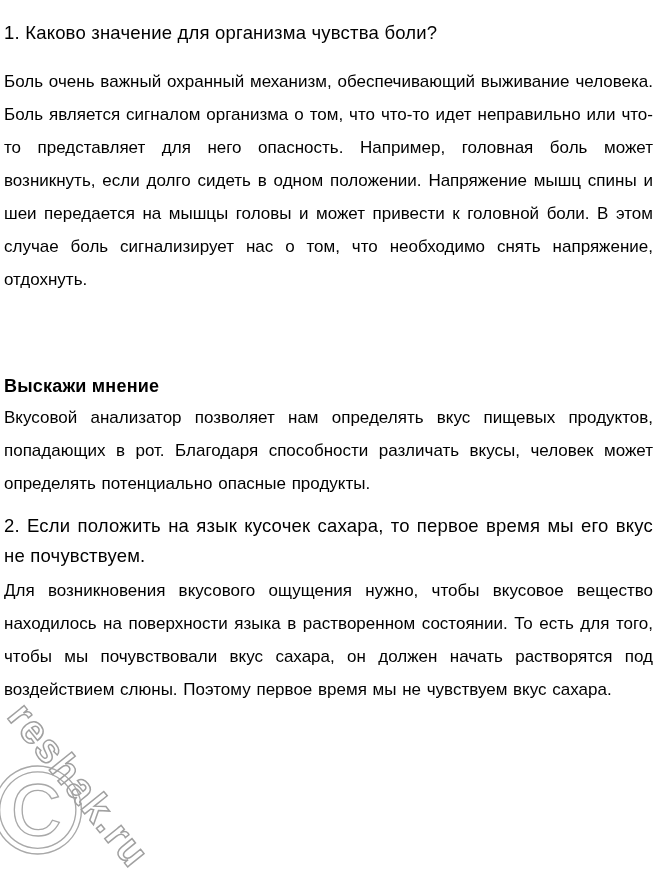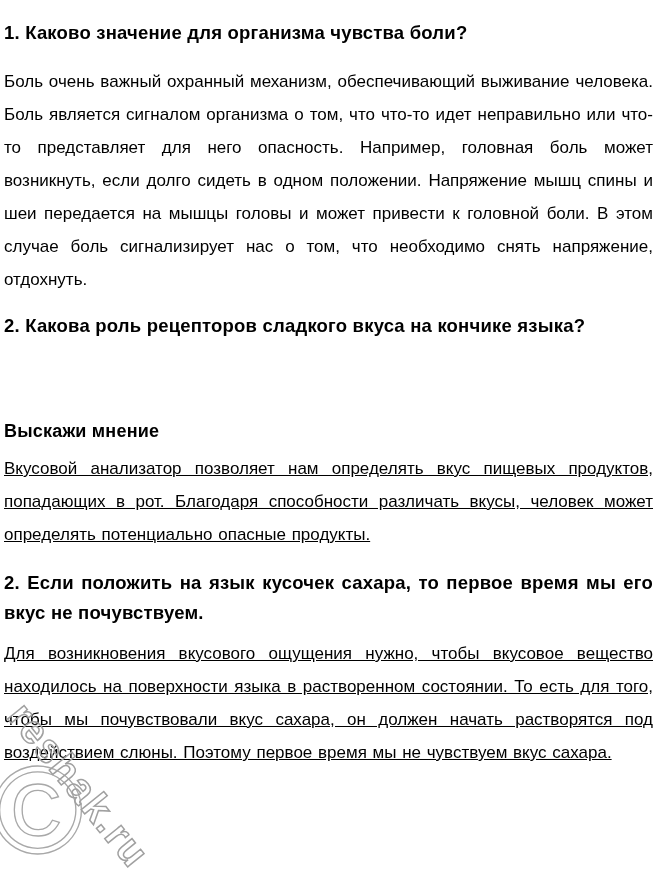--- a/index.html
+++ b/index.html
@@ -26,21 +26,21 @@
     font-size: 18px;
     line-height: 24px;
     letter-spacing: 0.2px;
   }
   .copyright {
     font-family: "Liberation Serif", serif;
     font-size: 21px;
     line-height: 24px;
   }
   .q-heading {
-    font-weight: 700;
+    font-weight: 400;
     font-size: 18.5px;
     line-height: 30px;
     text-align: justify;
     letter-spacing: 0.2px;
     margin: 0;
   }
   .section-title {
     font-weight: 700;
     font-size: 18px;
     line-height: 24px;
@@ -50,22 +50,22 @@
   .body-p {
     font-size: 17px;
     line-height: 33px;
     text-align: justify;
     margin: 0;
     word-spacing: 1px;
   }
   .mt-h   { margin-top: 15px; }
   .mt-p   { margin-top: 17px; }
   .mt-sec { margin-top: 78px; }
-  .mt-h2  { margin-top: 17px; }
-  .mt-p2  { margin-top: 9px; text-decoration: underline; }
+  .mt-h2  { margin-top: 11px; }
+  .mt-p2  { margin-top: 3px; }
 
   
   .watermark {
     position: absolute;
     z-index: 2;
     pointer-events: none;
     color: transparent;
     -webkit-text-stroke: 1.5px #a0a0a0;
     font-weight: 700;
   }
@@ -86,21 +86,20 @@
 </style>
 </head>
 <body>
 
 <div class="page">
 
 
   <div>
     <p class="q-heading mt-h">1. Каково значение для организма чувства боли?</p>
     <p class="body-p mt-p">Боль очень важный охранный механизм, обеспечивающий выживание человека. Боль является сигналом организма о том, что что-то идет неправильно или что-то представляет для него опасность. Например, головная боль может возникнуть, если долго сидеть в одном положении. Напряжение мышц спины и шеи передается на мышцы головы и может привести к головной боли. В этом случае боль сигнализирует нас о том, что необходимо снять напряжение, отдохнуть.</p>
-    <p class="q-heading mt-h">2. Какова роль рецепторов сладкого вкуса на кончике языка?</p>
   </div>
 
   <div>
     <p class="section-title mt-sec">Выскажи мнение</p>
     <p class="body-p mt-p2">Вкусовой анализатор позволяет нам определять вкус пищевых продуктов, попадающих в рот. Благодаря способности различать вкусы, человек может определять потенциально опасные продукты.</p>
     <p class="q-heading mt-h2">2. Если положить на язык кусочек сахара, то первое время мы его вкус не почувствуем.</p>
     <p class="body-p mt-p2">Для возникновения вкусового ощущения нужно, чтобы вкусовое вещество находилось на поверхности языка в растворенном состоянии. То есть для того, чтобы мы почувствовали вкус сахара, он должен начать растворятся под воздействием слюны. Поэтому первое время мы не чувствуем вкус сахара.</p>
   </div>
 
 </div>

